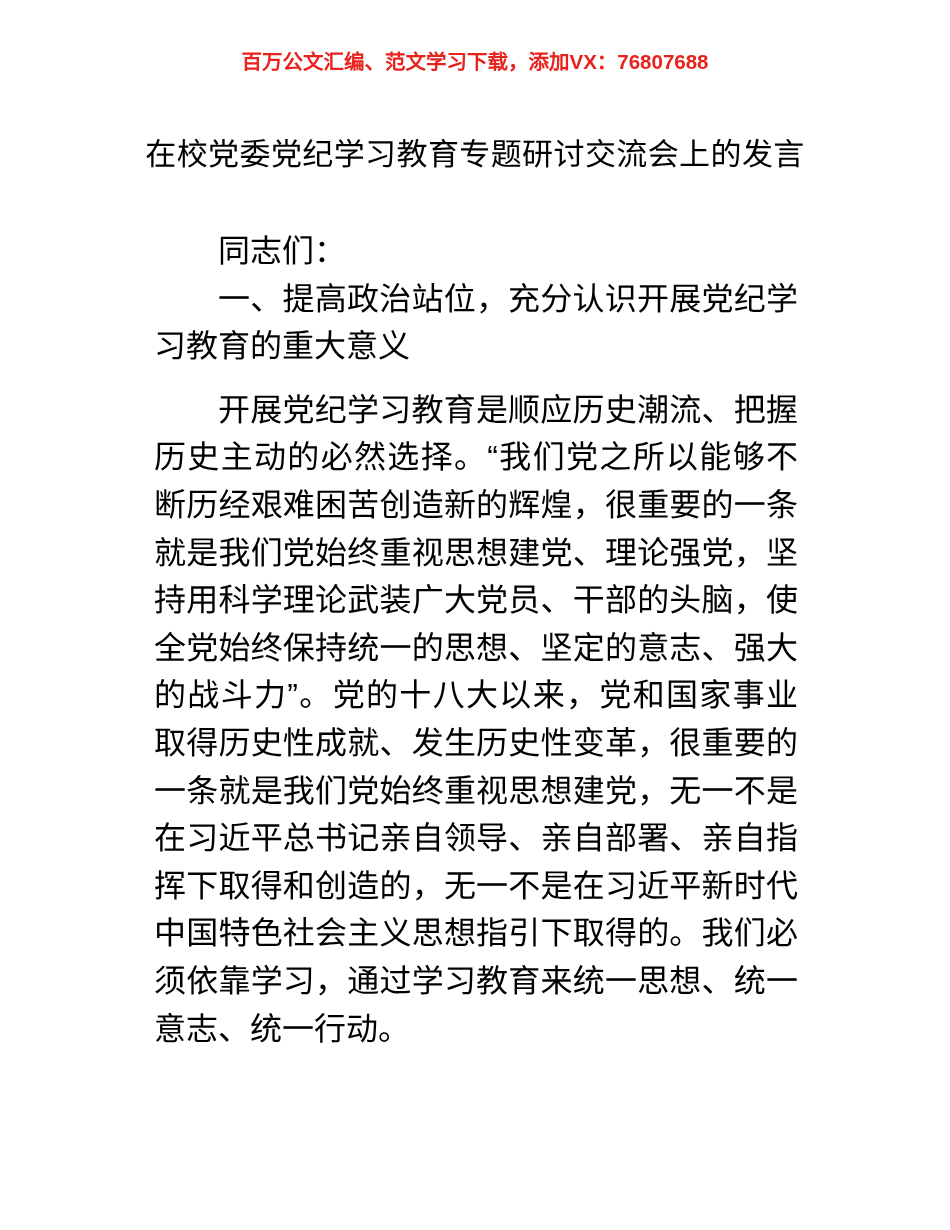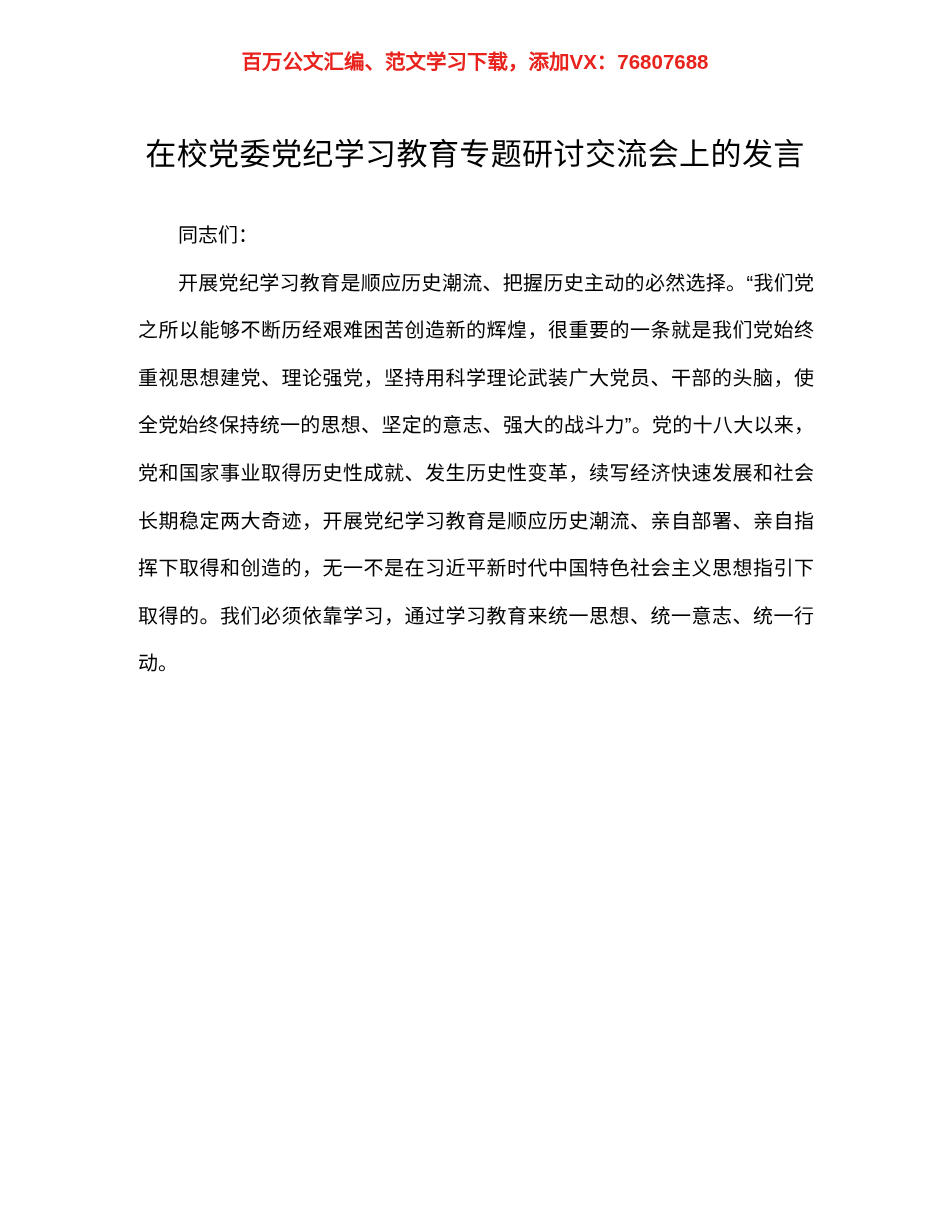--- a/index.html
+++ b/index.html
@@ -55,22 +55,22 @@
 
   
   .body-block {
     position: absolute;
     top: 212px;
     left: 138px;
     width: 676px;
   }
 
   p.para {
-    margin: 0;
-    font-size: 20px;
+    margin: 16px;
+    font-size: 32px;
     line-height: 47.6px;
     text-indent: 2em;
     text-align: justify;
     text-justify: inter-ideograph;
     letter-spacing: 0px;
     word-break: break-all;
   }
 
   p.para.first-salutation {
     margin-bottom: 0;
@@ -85,16 +85,17 @@
 <body style="background: rgb(255, 255, 255);">
 
 <div class="page">
 
   <div class="promo-header" style="color: rgb(232, 34, 28);">百万公文汇编、范文学习下载，添加VX：76807688</div>
 
   <h1 class="doc-title">在校党委党纪学习教育专题研讨交流会上的发言</h1>
 
   <div class="body-block">
     <p class="para first-salutation">同志们：</p>
-    <p class="para">开展党纪学习教育是顺应历史潮流、把握历史主动的必然选择。“我们党之所以能够不断历经艰难困苦创造新的辉煌，很重要的一条就是我们党始终重视思想建党、理论强党，坚持用科学理论武装广大党员、干部的头脑，使全党始终保持统一的思想、坚定的意志、强大的战斗力”。党的十八大以来，党和国家事业取得历史性成就、发生历史性变革，续写经济快速发展和社会长期稳定两大奇迹，开展党纪学习教育是顺应历史潮流、亲自部署、亲自指挥下取得和创造的，无一不是在习近平新时代中国特色社会主义思想指引下取得的。我们必须依靠学习，通过学习教育来统一思想、统一意志、统一行动。</p>
+    <p class="para">一、提高政治站位，充分认识开展党纪学习教育的重大意义</p>
+    <p class="para">开展党纪学习教育是顺应历史潮流、把握历史主动的必然选择。“我们党之所以能够不断历经艰难困苦创造新的辉煌，很重要的一条就是我们党始终重视思想建党、理论强党，坚持用科学理论武装广大党员、干部的头脑，使全党始终保持统一的思想、坚定的意志、强大的战斗力”。党的十八大以来，党和国家事业取得历史性成就、发生历史性变革，很重要的一条就是我们党始终重视思想建党，无一不是在习近平总书记亲自领导、亲自部署、亲自指挥下取得和创造的，无一不是在习近平新时代中国特色社会主义思想指引下取得的。我们必须依靠学习，通过学习教育来统一思想、统一意志、统一行动。</p>
   </div>
 
 </div>
 
 </body></html>

